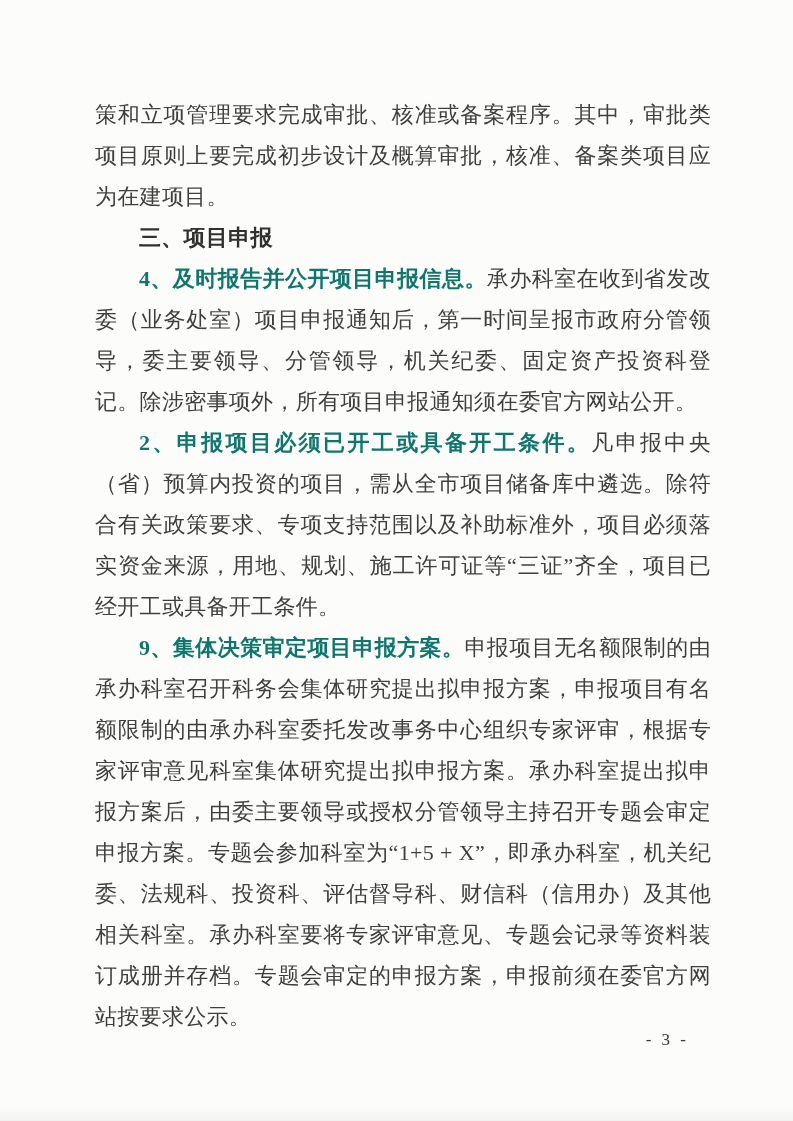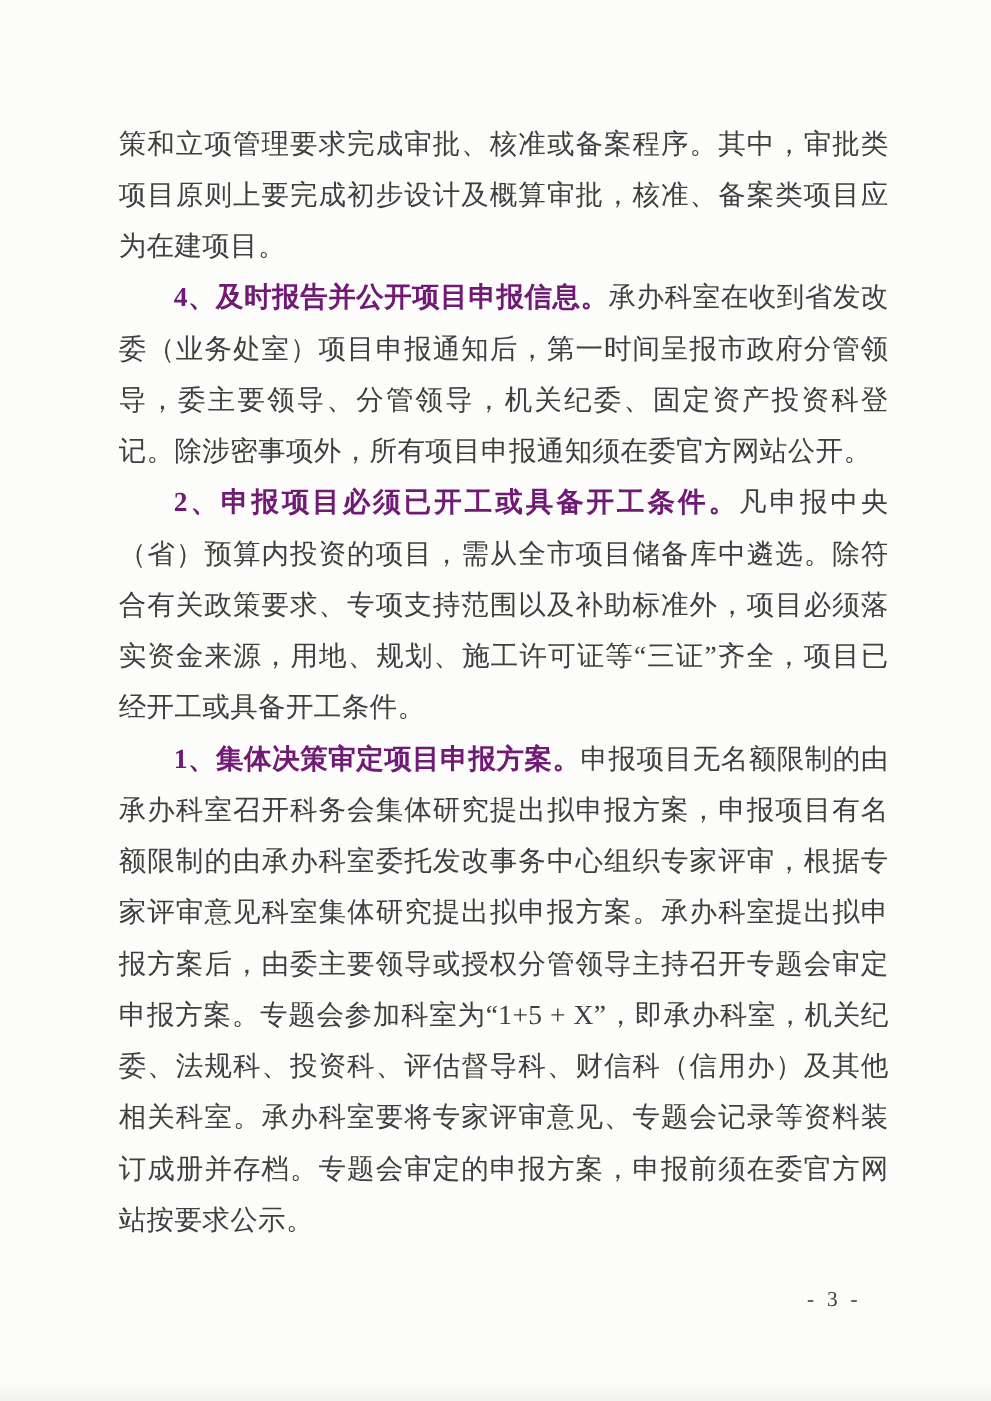--- a/index.html
+++ b/index.html
@@ -42,44 +42,45 @@
   .para-indent {
     text-indent: 2em;
   }
   .heading {
     font-weight: 700;
     text-indent: 2em;
     color: #303030;
   }
   .lead {
     font-weight: 700;
-    color: #701a75;
+    color: #0f766e;
   }
   .footer-pagenum {
     position: absolute;
     top: 1030px;
     right: 104px;
     font-size: 17px;
     letter-spacing: 3px;
     color: #3a3a3a;
   }
 </style>
 </head>
 <body>
 
 <div class="page">
 
   <div class="content">
 
     <p>策和立项管理要求完成审批、核准或备案程序。其中，审批类项目原则上要完成初步设计及概算审批，核准、备案类项目应为在建项目。</p>
 
+    <p class="heading">三、项目申报</p>
 
     <p class="para-indent"><span class="lead">4、及时报告并公开项目申报信息。</span><span>承办科室在收到省发改委（业务处室）项目申报通知后，第一时间呈报市政府分管领导，委主要领导、分管领导，机关纪委、固定资产投资科登记。除涉密事项外，所有项目申报通知须在委官方网站公开。</span></p>
 
     <p class="para-indent"><span class="lead">2、申报项目必须已开工或具备开工条件。</span><span>凡申报中央（省）预算内投资的项目，需从全市项目储备库中遴选。除符合有关政策要求、专项支持范围以及补助标准外，项目必须落实资金来源，用地、规划、施工许可证等“三证”齐全，项目已经开工或具备开工条件。</span></p>
 
-    <p class="para-indent"><span class="lead">1、集体决策审定项目申报方案。</span><span>申报项目无名额限制的由承办科室召开科务会集体研究提出拟申报方案，申报项目有名额限制的由承办科室委托发改事务中心组织专家评审，根据专家评审意见科室集体研究提出拟申报方案。承办科室提出拟申报方案后，由委主要领导或授权分管领导主持召开专题会审定申报方案。专题会参加科室为“1+5 + X”，即承办科室，机关纪委、法规科、投资科、评估督导科、财信科（信用办）及其他相关科室。承办科室要将专家评审意见、专题会记录等资料装订成册并存档。专题会审定的申报方案，申报前须在委官方网站按要求公示。</span></p>
+    <p class="para-indent"><span class="lead">9、集体决策审定项目申报方案。</span><span>申报项目无名额限制的由承办科室召开科务会集体研究提出拟申报方案，申报项目有名额限制的由承办科室委托发改事务中心组织专家评审，根据专家评审意见科室集体研究提出拟申报方案。承办科室提出拟申报方案后，由委主要领导或授权分管领导主持召开专题会审定申报方案。专题会参加科室为“1+5 + X”，即承办科室，机关纪委、法规科、投资科、评估督导科、财信科（信用办）及其他相关科室。承办科室要将专家评审意见、专题会记录等资料装订成册并存档。专题会审定的申报方案，申报前须在委官方网站按要求公示。</span></p>
 
   </div>
 
   <div class="footer-pagenum">- 3 -</div>
 
 </div>
 
 </body></html>

